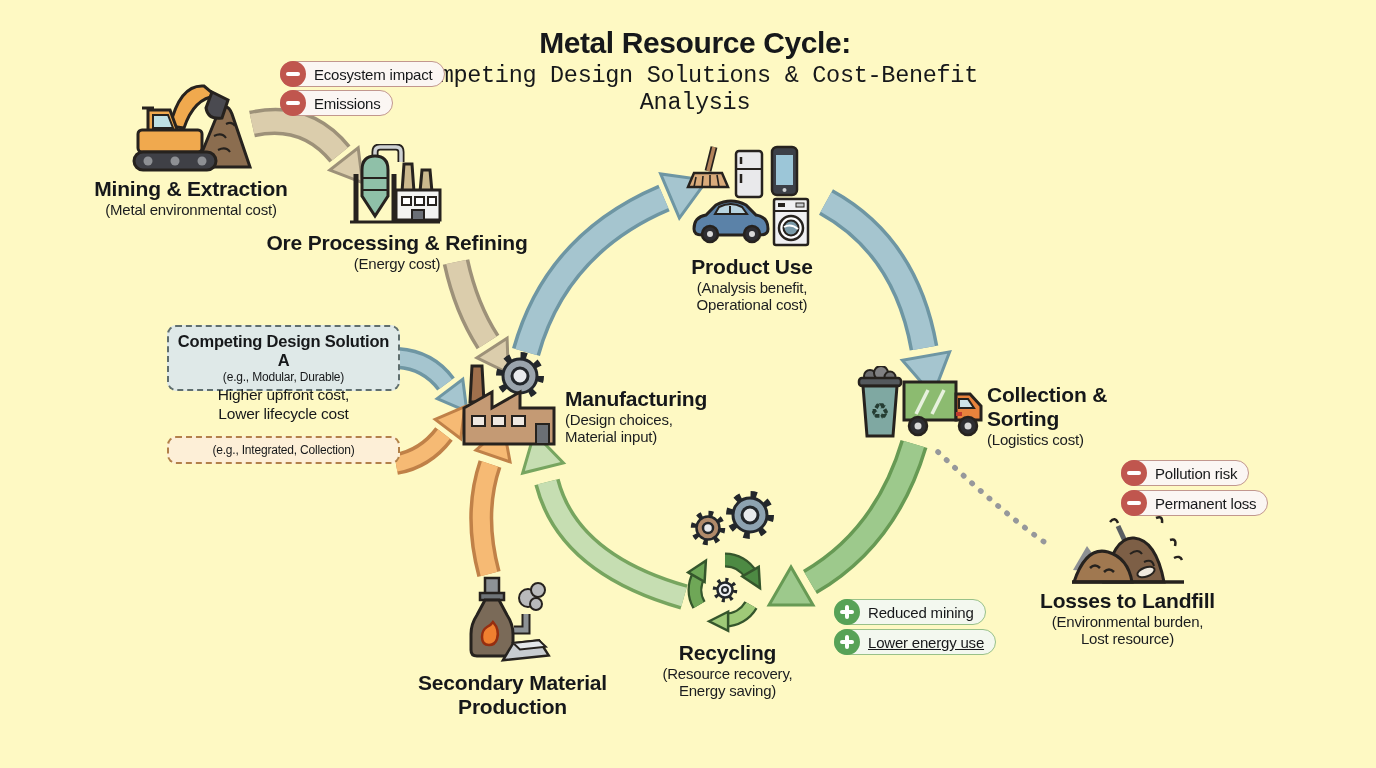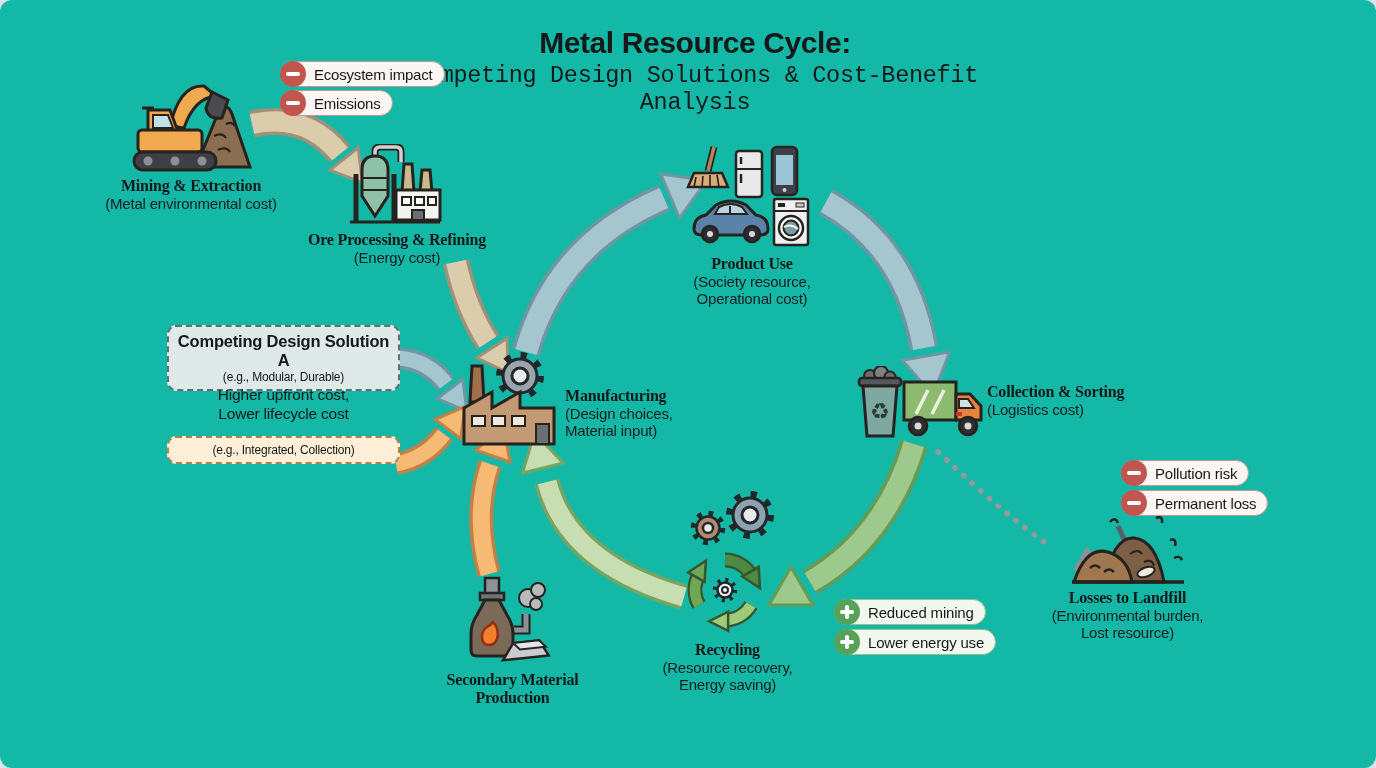--- a/index.html
+++ b/index.html
@@ -1,27 +1,27 @@
 <!DOCTYPE html>
 <html><head>
 <meta charset="utf-8">
 <style>
   html,body{margin:0;padding:0;background:#dfe2e6;}
-  .stage{position:relative;width:1376px;height:768px;background:#14b8a6;overflow:hidden;
-         font-family:"Liberation Sans",sans-serif;color:#16181a;border-radius:12px;}
+  .stage{position:relative;width:1376px;height:768px;background:#fef9c3;overflow:hidden;
+         font-family:"Liberation Sans",sans-serif;color:#16181a;}
   .abs{position:absolute;}
   svg{display:block;}
   
   .hdr{position:absolute;left:400px;top:26px;width:590px;text-align:center;}
   .hdr-title{font-size:30px;font-weight:bold;letter-spacing:-0.4px;line-height:34px;}
   .hdr-sub{font-size:23.5px;letter-spacing:-0.3px;line-height:27px;white-space:pre-line;margin-top:2px;font-family:Liberation Mono, monospace;}
   
   .nlabel{position:absolute;text-align:center;line-height:1.14;}
   .nlabel.left{text-align:left;}
-  .ntitle{font-weight:bold;font-size:16px;letter-spacing:-0.2px;white-space:pre-line;font-family:Liberation Serif, serif;}
+  .ntitle{font-weight:bold;font-size:21px;letter-spacing:-0.2px;white-space:pre-line;}
   .nsub{font-size:15px;letter-spacing:-0.2px;white-space:pre-line;color:#1b1d1f;}
   
   .pill{position:absolute;display:flex;align-items:center;height:26px;border-radius:14px;
         font-size:15px;letter-spacing:-0.2px;padding-right:11px;box-sizing:border-box;white-space:nowrap;}
   .pill .circ{width:26px;height:26px;border-radius:50%;flex:0 0 26px;position:relative;margin:-1px 8px -1px -1px;}
   .pill .hbar{position:absolute;left:6px;top:11.2px;width:14px;height:3.6px;background:#fff;border-radius:2px;}
   .pill .vbar{position:absolute;left:11.2px;top:6px;width:3.6px;height:14px;background:#fff;border-radius:2px;}
   .pill.neg{background:#fbf6f3;border:1.5px solid #c2978e;}
   .pill.neg .circ{background:#c0564e;}
   .pill.pos{background:#f3f8ef;border:1.5px solid #98c189;}
@@ -281,21 +281,21 @@
   <div class="nlabel" style="left:56px;top:177px;width:270px;">
     <div class="ntitle">Mining &amp; Extraction</div>
     <div class="nsub">(Metal environmental cost)</div>
   </div>
   <div class="nlabel" style="left:262px;top:231px;width:270px;">
     <div class="ntitle">Ore Processing &amp; Refining</div>
     <div class="nsub">(Energy cost)</div>
   </div>
   <div class="nlabel" style="left:617px;top:255px;width:270px;">
     <div class="ntitle">Product Use</div>
-    <div class="nsub">(Society resource,
+    <div class="nsub">(Analysis benefit,
 Operational cost)</div>
   </div>
   <div class="nlabel left" style="left:565px;top:387px;width:170px;">
     <div class="ntitle">Manufacturing</div>
     <div class="nsub">(Design choices,
 Material input)</div>
   </div>
   <div class="nlabel left" style="left:987px;top:383px;width:190px;">
     <div class="ntitle">Collection &amp; Sorting</div>
     <div class="nsub">(Logistics cost)</div>
@@ -339,21 +339,21 @@
       </span>
     <span>Permanent loss</span>
   </div>
   <div class="pill pos" style="left:834px;top:599px;">
     <span class="circ">
         <span class="hbar"></span>
         <span class="vbar"></span>
       </span>
     <span>Reduced mining</span>
   </div>
-  <div class="pill pos" style="left:834px;top:629px;">
+  <div class="pill pos" style="left:834px;top:629px;text-decoration:underline;">
     <span class="circ">
         <span class="hbar"></span>
         <span class="vbar"></span>
       </span>
     <span>Lower energy use</span>
   </div>
 
   <div class="solution sol-a" style="left:167px;top:325px;">
     <div class="sol-title">Competing Design Solution A</div>
     <div class="sol-sub">(e.g., Modular, Durable)</div>

